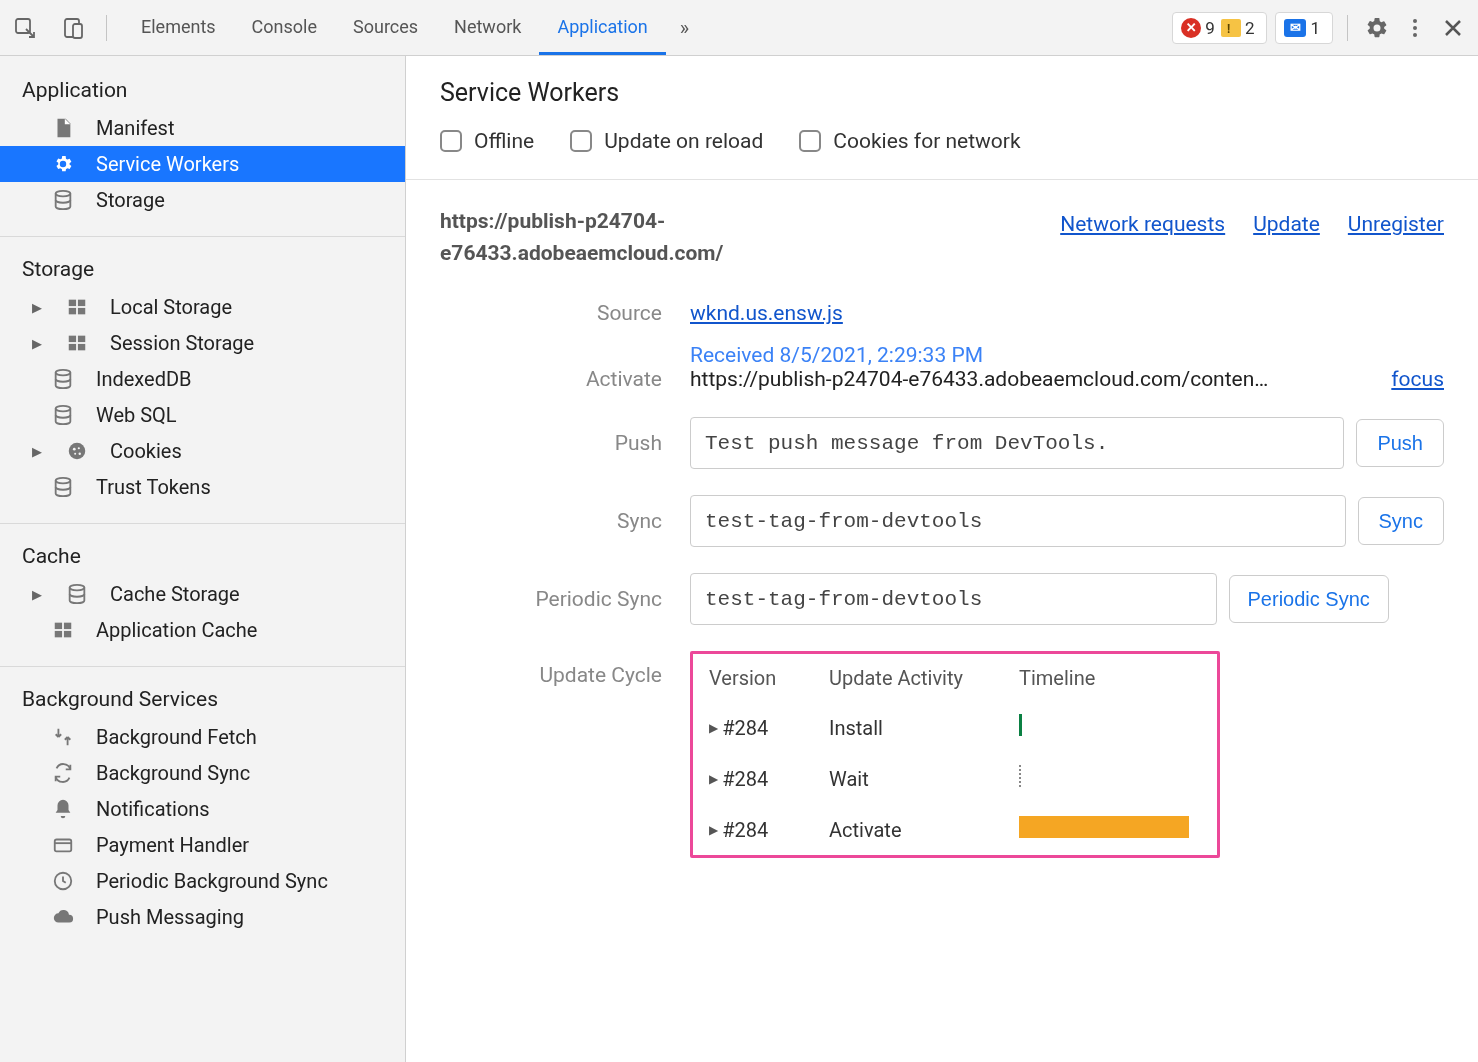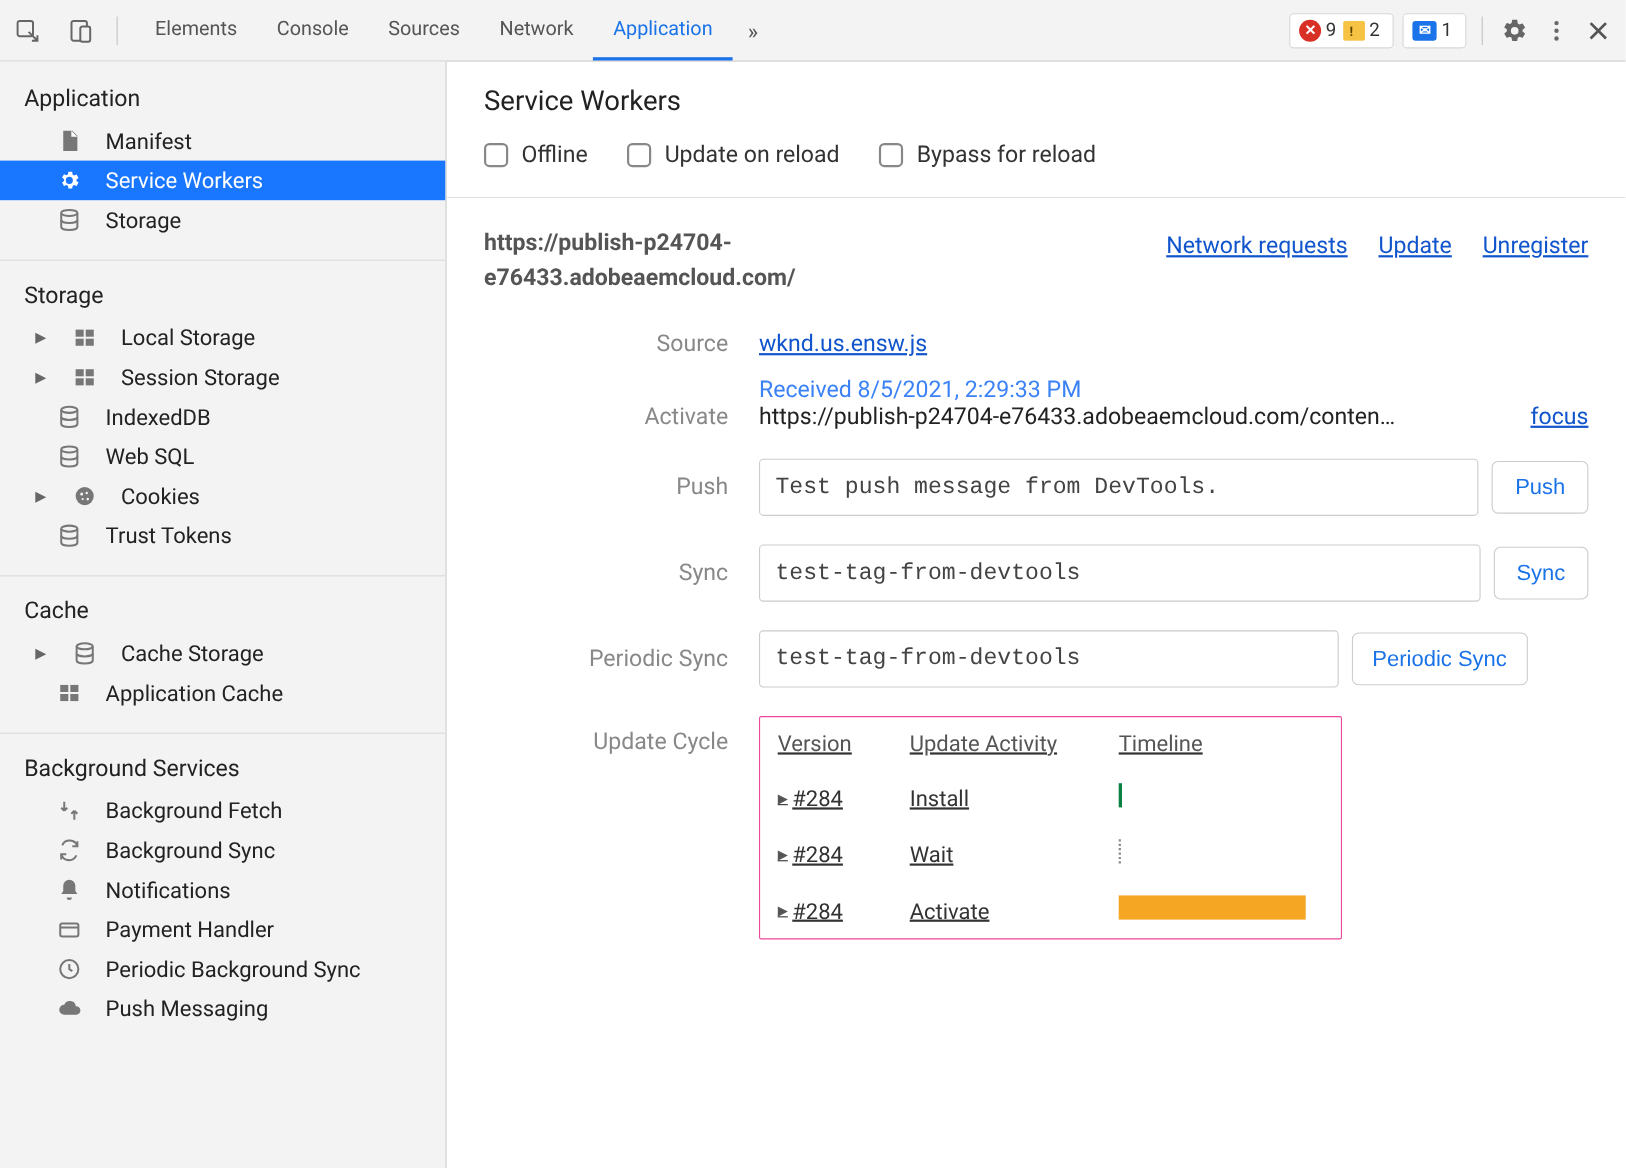--- a/index.html
+++ b/index.html
@@ -57,21 +57,21 @@
 .field-value { flex: 1; display: flex; align-items: center; font-size: 21px; color: #222; gap: 10px; }
 .subtext { margin-left: 250px; margin-top: -8px; font-size: 21px; color: #3b82f6; }
 .status-dot { width: 18px; height: 18px; border-radius: 50%; background: #0b8043; flex-shrink: 0; }
 .client-url { max-width: 680px; white-space: nowrap; overflow: hidden; text-overflow: ellipsis; }
 .spacer { flex: 1; }
 
 .text-input { flex: 1; height: 52px; border: 1px solid #ccc; border-radius: 4px; padding: 0 14px; font-family: "SFMono-Regular", Consolas, "Liberation Mono", Menlo, monospace; font-size: 21px; color: #444; }
 .action-btn { height: 48px; padding: 0 20px; border: 1px solid #ccc; border-radius: 6px; background: #fff; color: #1a73e8; font-size: 20px; font-weight: 500; cursor: pointer; margin-left: 12px; }
 .action-btn.wide { padding: 0 18px; }
 
-.cycle-table { border: 1px solid #ec4899; border-radius: 2px; text-decoration: underline; }
+.cycle-table { border: 3px solid #ec4899; border-radius: 2px; }
 .cycle-head, .cycle-row { display: flex; align-items: center; padding: 12px 16px; font-size: 20px; }
 .cycle-head { color: #555; }
 .col-v { width: 120px; display: flex; align-items: center; gap: 4px; }
 .col-a { width: 190px; }
 .col-t { flex: 1; }
 .tri { font-size: 12px; color: #555; }
 .tl-bar { height: 22px; display: inline-block; }
 .tl-install { width: 3px; background: #0b8043; }
 .tl-wait { width: 0; border-left: 2px dotted #888; height: 22px; }
 .tl-activate { width: 170px; background: #f5a623; }
@@ -333,21 +333,21 @@
         <label class="check-item">
             <span class="checkbox"></span>
             <span>Offline</span>
           </label>
         <label class="check-item">
             <span class="checkbox"></span>
             <span>Update on reload</span>
           </label>
         <label class="check-item">
             <span class="checkbox"></span>
-            <span>Bypass for reload</span>
+            <span>Cookies for network</span>
           </label>
       </div>
 
       <div class="hr"></div>
 
       <div class="sw-header">
         <div class="origin">https://publish-p24704-e76433.adobeaemcloud.com/</div>
         <div class="header-links">
           <span class="link">Network requests</span>
           <span class="link">Update</span>

